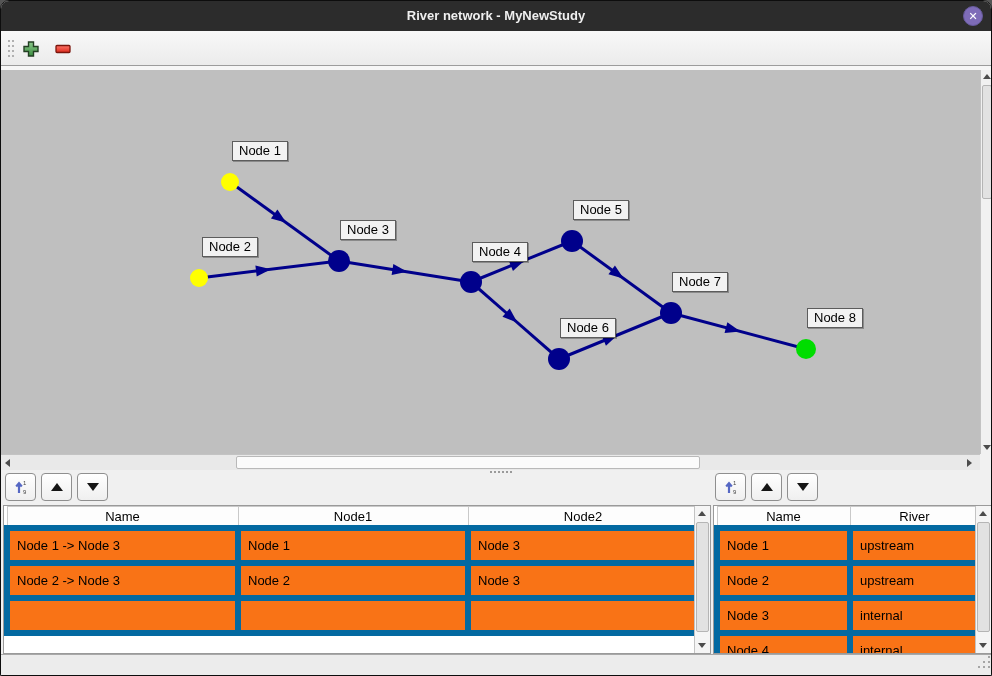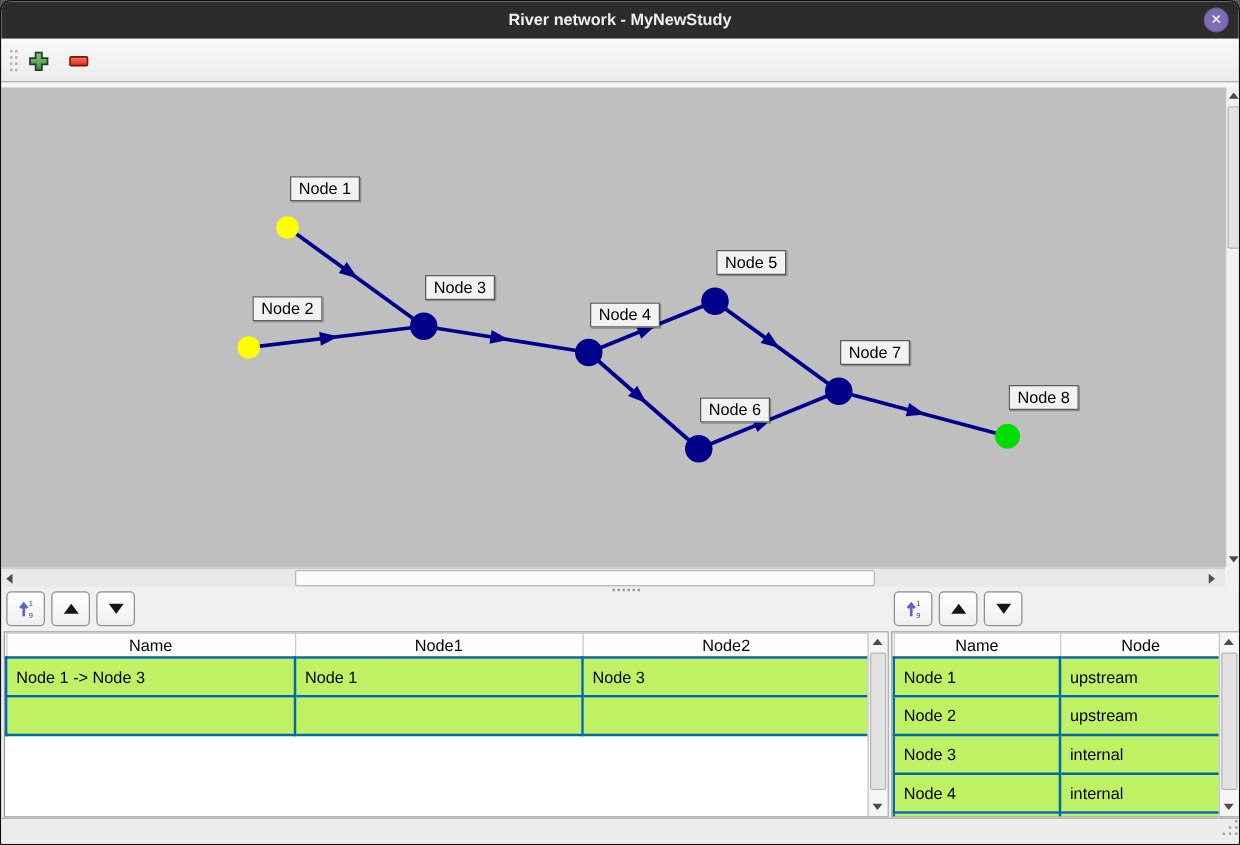--- a/index.html
+++ b/index.html
@@ -48,22 +48,22 @@
     border:1px solid #8f8f8f;border-radius:4px;background:linear-gradient(#ffffff,#efefef);
     display:flex;align-items:center;justify-content:center;cursor:pointer;}
   .tri-up{width:0;height:0;border-left:6px solid transparent;border-right:6px solid transparent;border-bottom:8px solid #151515;}
   .tri-down{width:0;height:0;border-left:6px solid transparent;border-right:6px solid transparent;border-top:8px solid #151515;}
   
   .tablewrap{position:absolute;top:35px;height:149px;background:#fff;
     border:1px solid #9a9a9a;box-sizing:border-box;overflow:hidden;}
   table{border-collapse:collapse;table-layout:fixed;font-size:13px;color:#000;}
   th{font-weight:normal;text-align:center;height:18px;border:1px solid #c9c9c9;
      border-bottom:1px solid #9a9a9a;background:#fdfdfd;padding:0;}
-  td{height:29px;border:2px solid #0369a1;padding:0 0 0 7px;text-align:left;
-     white-space:nowrap;overflow:hidden;background:#bef264;}
+  td{height:29px;border:6px solid #0369a1;padding:0 0 0 7px;text-align:left;
+     white-space:nowrap;overflow:hidden;background:#f97316;}
   .tv{position:absolute;top:0;right:0;bottom:0;width:16px;background:#f5f5f5;
      border-left:1px solid #c3c3c3;box-sizing:border-box;}
   
   .statusbar{position:absolute;left:0;top:653px;width:100%;height:21px;
     background:#ececec;border-top:1px solid #a8a8a8;box-sizing:border-box;}
   .rgrip{position:absolute;right:6px;top:660px;width:2px;height:2px;background:#a5a5a5;
     box-shadow:-5px 5px #a5a5a5,0 5px #a5a5a5,5px 5px #a5a5a5,0 0 #a5a5a5,5px 0 #a5a5a5,5px -5px #a5a5a5;}
 </style>
 </head>
 <body>
@@ -189,20 +189,25 @@
               <th>Node2</th>
             </tr>
           </thead>
         <tbody id="branches-body">
             <tr>
               <td>Node 1 -&gt; Node 3</td>
               <td>Node 1</td>
               <td>Node 3</td>
             </tr>
             <tr>
+              <td>Node 2 -&gt; Node 3</td>
+              <td>Node 2</td>
+              <td>Node 3</td>
+            </tr>
+            <tr>
               <td></td>
               <td></td>
               <td></td>
             </tr>
           </tbody>
       </table>
       <div class="tv">
         <div class="arr arr-up" style="left:3px;top:5px"></div>
         <div class="scroll-thumb-v" style="top:16px;height:108px"></div>
         <div class="arr arr-down" style="left:3px;bottom:5px"></div>
@@ -211,21 +216,21 @@
 
     <div class="tablewrap" style="left:712px;width:279px">
       <table style="width:262px">
         <colgroup>
             <col style="width:133px">
             <col style="width:129px">
           </colgroup>
         <thead>
             <tr id="nodes-head">
               <th>Name</th>
-              <th>Node</th>
+              <th>River</th>
             </tr>
           </thead>
         <tbody id="nodes-body">
             <tr>
               <td>Node 1</td>
               <td>upstream</td>
             </tr>
             <tr>
               <td>Node 2</td>
               <td>upstream</td>

